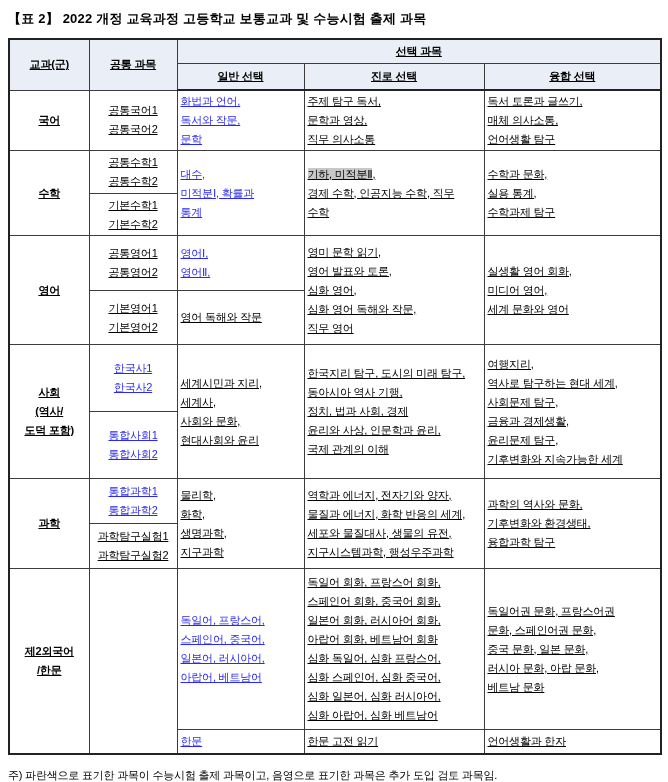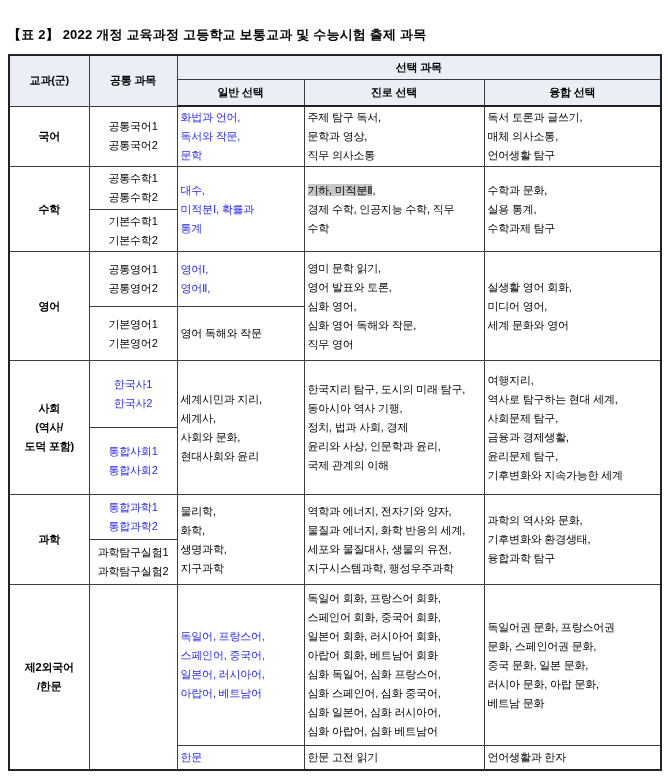--- a/index.html
+++ b/index.html
@@ -6,37 +6,38 @@
     --blue:#2a2af0;
     --highlight:#c8c8c8;
     --header-bg:#e9eef7;
   }
   html,body{margin:0;padding:0;}
   body{
     width:668px;height:782px;background:#ffffff;
     font-family:"Liberation Sans","DejaVu Sans",sans-serif;
     color:#000;
   }
-  .page{width:668px;height:782px;box-sizing:border-box;padding:24px 0 0 8px;}
+  .page{width:668px;height:782px;box-sizing:border-box;padding:8px 0 0 8px;}
   .title{
     font-size:13px;font-weight:bold;letter-spacing:0.2px;
     margin:2px 0 10px 0;white-space:nowrap;
   }
   table.tbl{
     border-collapse:collapse;table-layout:fixed;width:652px;
     font-size:11px;border:2px solid #222;
   }
   .tbl th,.tbl td{
     border:1px solid #3c3c3c;
     vertical-align:middle;
     padding:1px 3px;
     line-height:19px;
     letter-spacing:-0.2px;
     word-break:keep-all;
     overflow:hidden;
+    text-decoration:underline;
   }
   .tbl th{
     background:var(--header-bg);
     font-weight:bold;text-align:center;
   }
   tr.hdr2 th{border-bottom:2px solid #222;}
   .c{text-align:center;}
   .bold{font-weight:bold;margin-left:8px;}
   .blue{color:var(--blue);margin-top:24px;}
   .hl{background:var(--highlight);}
@@ -141,14 +142,15 @@
       <td class="dot-l"><span>독일어권 문화, 프랑스어권<br>문화, 스페인어권 문화,<br>중국 문화, 일본 문화,<br>러시아 문화, 아랍 문화,<br>베트남 문화</span></td>
     </tr>
     <tr style="height:24px">
       <td class="bluebox-bottom blue"><span>한문</span></td>
       <td class="dot-l dot-r"><span>한문 고전 읽기</span></td>
       <td class="dot-l"><span>언어생활과 한자</span></td>
     </tr>
   </tbody>
     </table>
 
+  <div class="footnote">주) 파란색으로 표기한 과목이 수능시험 출제 과목이고, 음영으로 표기한 과목은 추가 도입 검토 과목임.</div>
 
 </div>
 
 </body></html>

